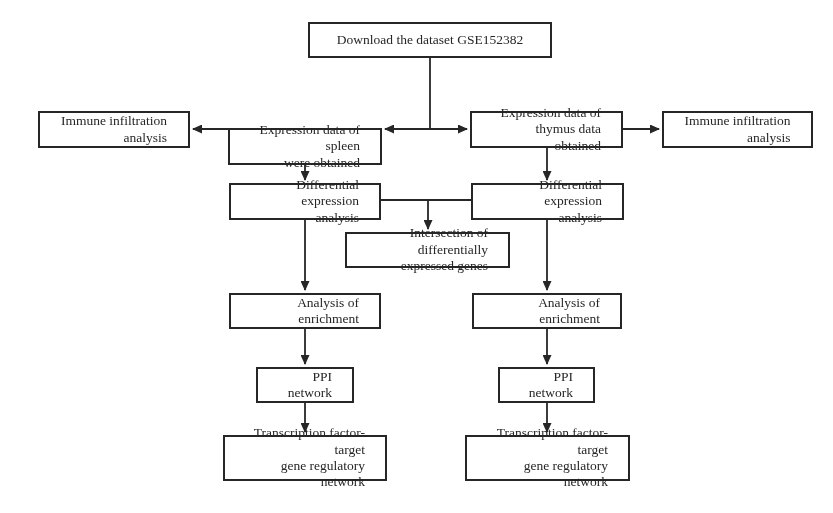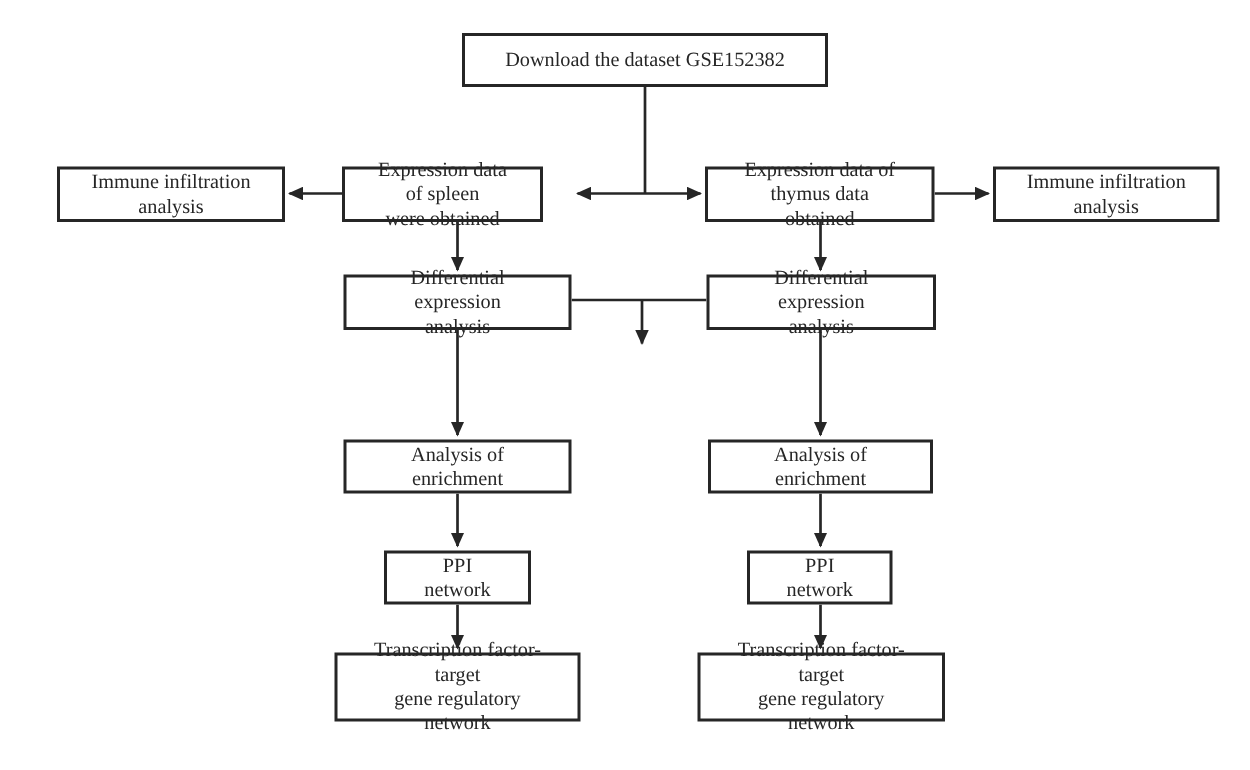--- a/index.html
+++ b/index.html
@@ -30,21 +30,21 @@
   }
   .arrowhead-shape { fill: var(--line); }
   .node {
     position: absolute;
     box-sizing: border-box;
     border: 2px solid var(--line);
     background: var(--bg);
     display: flex;
     align-items: center;
     justify-content: center;
-    text-align: center;
+    text-align: right;
     padding: 1px 20px;
     font-family: Liberation Serif, serif;
   }
   .node .label {
     font-size: 13.5px;
     line-height: 1.22;
     color: var(--text);
     white-space: pre-line;
   }
 </style>
@@ -79,21 +79,21 @@
 
   <div class="node" style="left:308px;top:22px;width:244px;height:36px">
     <span class="label">Download the dataset GSE152382</span>
   </div>
 
   <div class="node" style="left:38px;top:111px;width:152px;height:37px">
     <span class="label">Immune infiltration
 analysis</span>
   </div>
 
-  <div class="node" style="left:228px;top:111px;width:134px;height:37px">
+  <div class="node" style="left:228px;top:128px;width:154px;height:37px">
     <span class="label">Expression data of spleen
 were obtained</span>
   </div>
 
   <div class="node" style="left:470px;top:111px;width:153px;height:37px">
     <span class="label">Expression data of
 thymus data obtained</span>
   </div>
 
   <div class="node" style="left:662px;top:111px;width:151px;height:37px">
@@ -104,20 +104,24 @@
   <div class="node" style="left:229px;top:183px;width:152px;height:37px">
     <span class="label">Differential expression
 analysis</span>
   </div>
 
   <div class="node" style="left:471px;top:183px;width:153px;height:37px">
     <span class="label">Differential expression
 analysis</span>
   </div>
 
+  <div class="node" style="left:345px;top:232px;width:165px;height:36px">
+    <span class="label">Intersection of differentially
+expressed genes</span>
+  </div>
 
   <div class="node" style="left:229px;top:293px;width:152px;height:36px">
     <span class="label">Analysis of enrichment</span>
   </div>
 
   <div class="node" style="left:472px;top:293px;width:150px;height:36px">
     <span class="label">Analysis of enrichment</span>
   </div>
 
   <div class="node" style="left:256px;top:367px;width:98px;height:36px">

